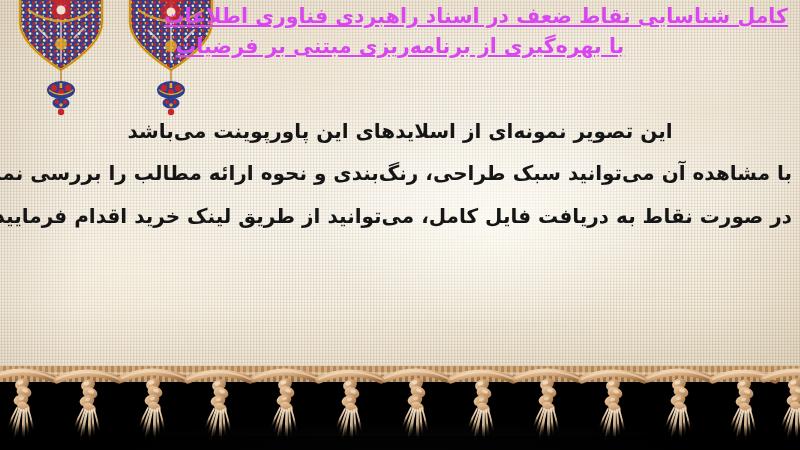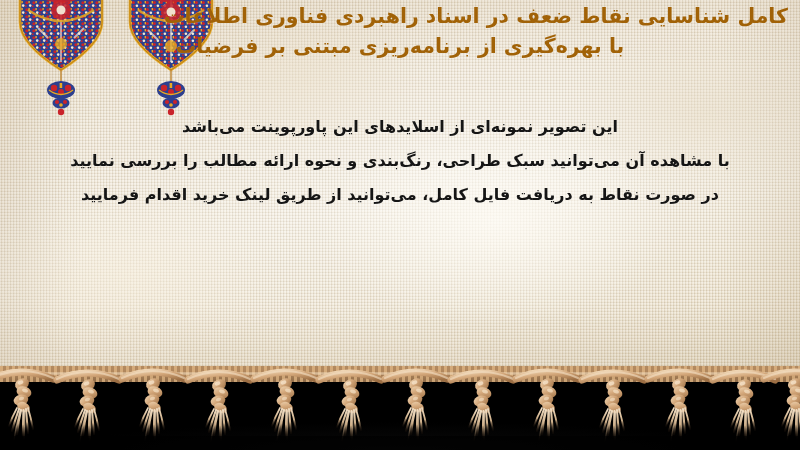--- a/index.html
+++ b/index.html
@@ -110,41 +110,42 @@
   }
 
   .title-block {
     position: absolute;
     top: 2px;
     right: 8px;
     left: 8px;
     text-align: center;
   }
   .title-line {
-    color: #a16207;
+    color: #d946ef;
     font-size: 20.5px;
     font-weight: 700;
     line-height: 1.46;
     letter-spacing: 0.1px;
     white-space: nowrap;
     text-shadow: 0 1px 0 rgba(255,255,255,0.20);
+    text-decoration: underline;
   }
   .title-line.l1 { text-align: right; padding-right: 4px; }
   .title-line.l2 { text-align: center; }
 
   .body-block {
     position: absolute;
     top: 110px;
     right: 8px;
     left: 8px;
     text-align: center;
   }
   .body-line {
     color: #151515;
-    font-size: 16px;
+    font-size: 20px;
     font-weight: 600;
     line-height: 2.12;
     white-space: nowrap;
     text-shadow: 0 1px 0 rgba(255,255,255,0.18);
   }
 </style>
 </head>
 <body>
 
 <div id="slide">

